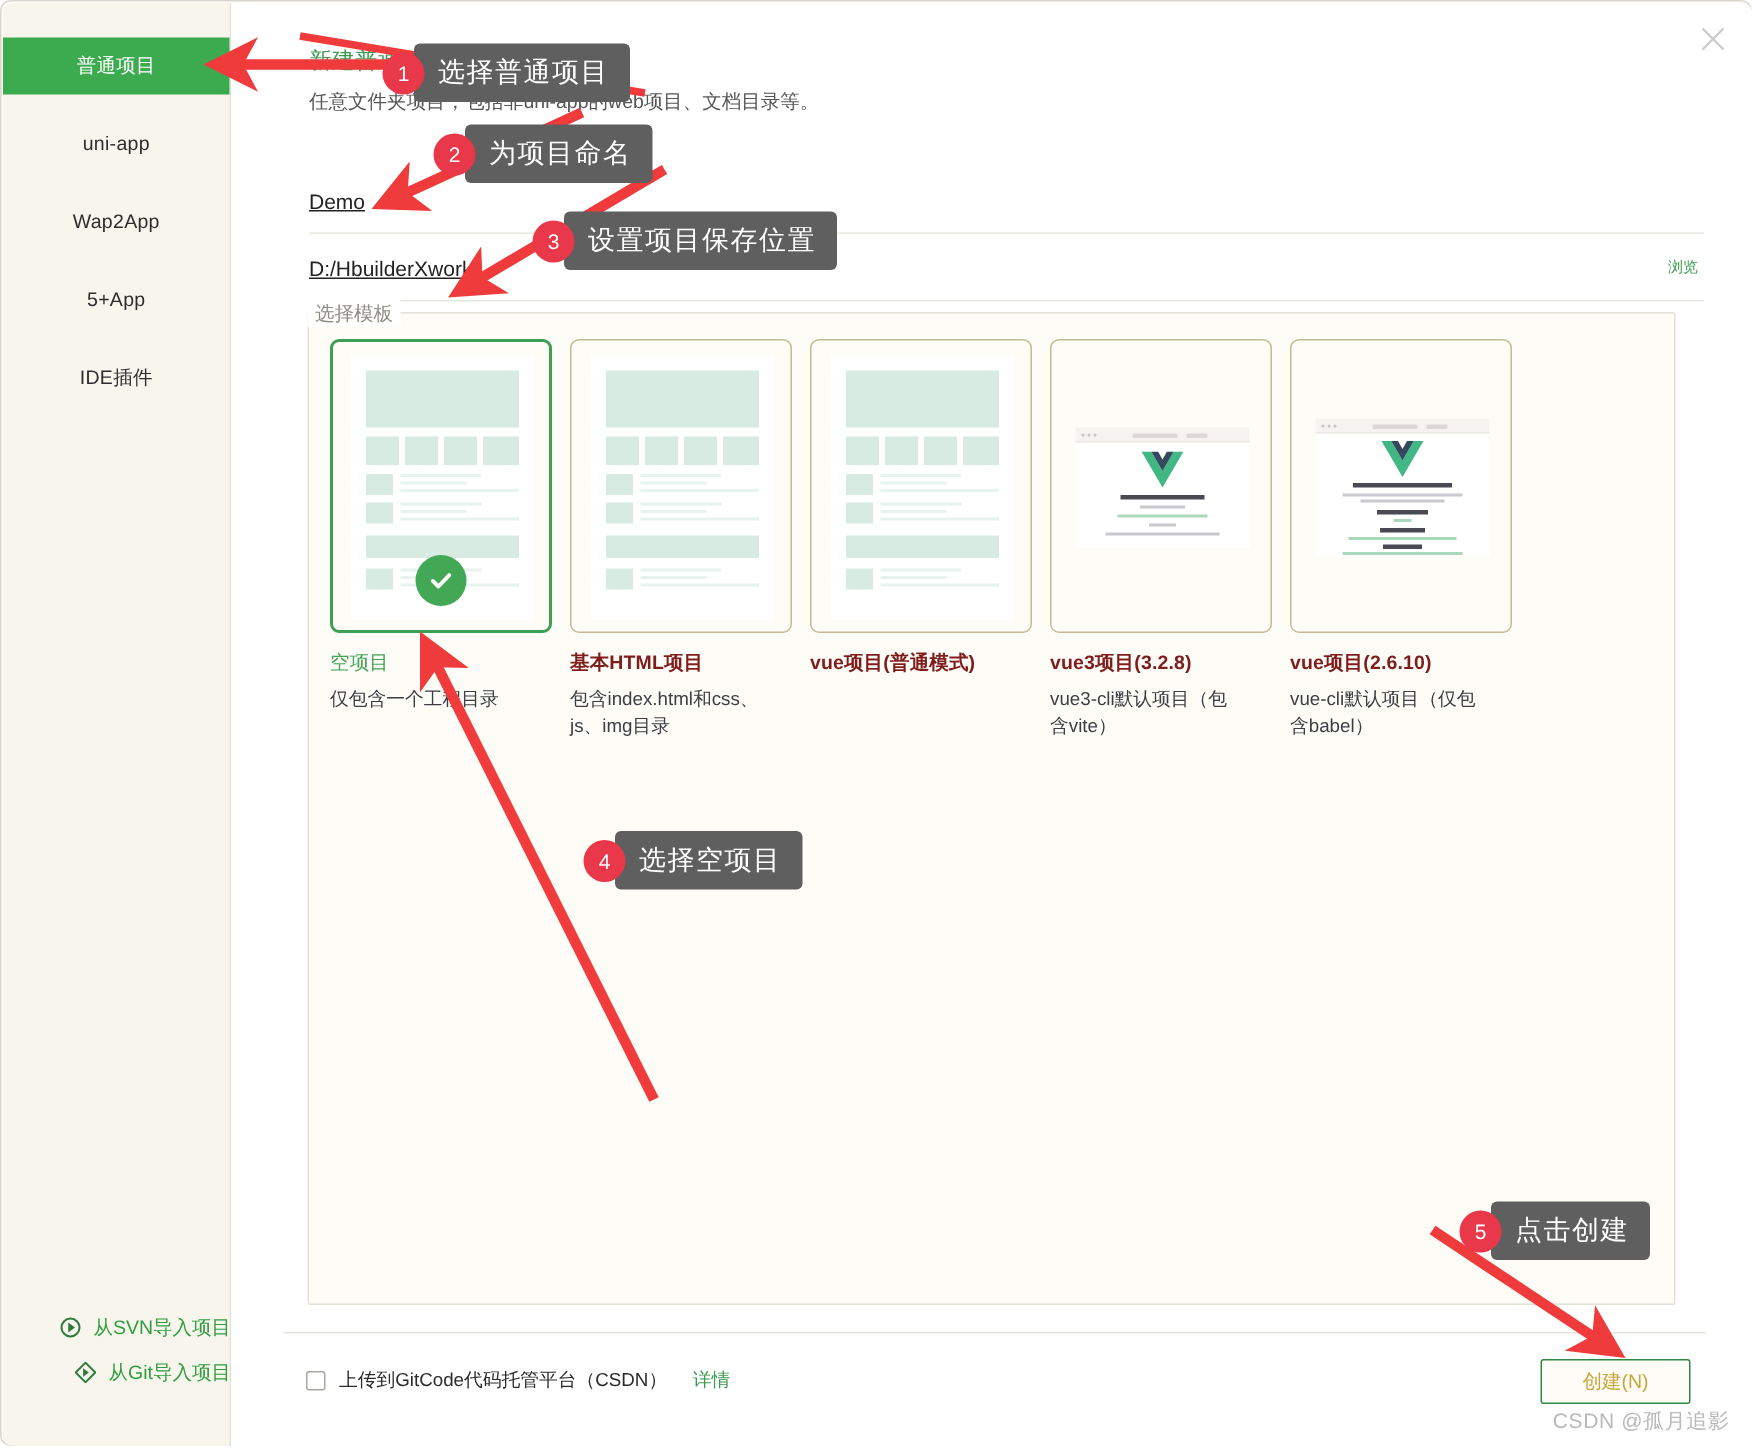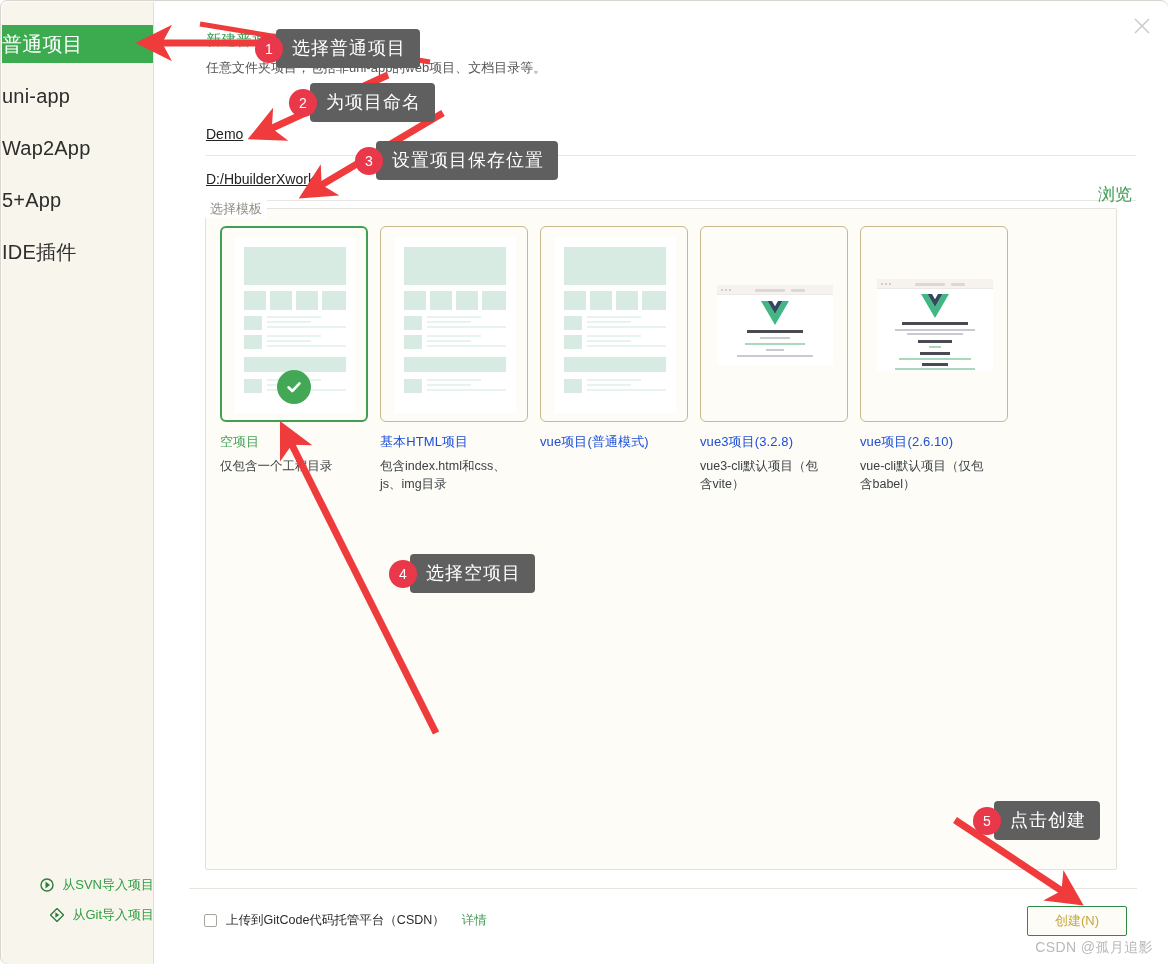--- a/index.html
+++ b/index.html
@@ -30,22 +30,22 @@
     position: absolute;
     left: 1px; top: 1px;
     width: 152px; height: 962px;
     background: #f7f5ec;
     border-right: 1px solid #e3e0d6;
     border-radius: 6px 0 0 6px;
   }
   .side-item {
     height: 38px;
     line-height: 38px;
-    text-align: left;
-    font-size: 20px;
+    text-align: center;
+    font-size: 13px;
     color: #2d2d2d;
     cursor: pointer;
     letter-spacing: .2px;
   }
   .side-item.active {
     background: #3cab4f;
     color: #ffffff;
   }
   .side-spacer-1 { height: 23px; }
   .side-gap { height: 14px; }
@@ -107,23 +107,23 @@
     border-bottom: 1px solid #e8e6e0;
   }
   .field-row .val {
     font-size: 14px;
     color: #222;
     line-height: 32px;
     text-decoration: underline;
   }
   .field-row .browse {
     position: absolute;
-    right: 4px; top: 16px;
+    right: 4px; top: 0;
     line-height: 32px;
-    font-size: 17px;
+    font-size: 10px;
     color: #3a9b4e;
     cursor: pointer;
   }
   #row-name { top: 116px; }
   #row-path { top: 161px; }
 
   
   .tpl-box {
     position: absolute;
     left: 204px; top: 207px;
@@ -173,22 +173,22 @@
     left: 55px; top: 142px;
     width: 34px; height: 34px;
     border-radius: 50%;
     background: #42a855;
     display: flex; align-items: center; justify-content: center;
   }
 
   .card-title {
     margin-top: 11px;
     font-size: 13px;
-    font-weight: normal;
-    color: #1d4ed8;
+    font-weight: bold;
+    color: #7f1d1d;
     letter-spacing: .1px;
   }
   .card.selected .card-title { color: #43a356; font-weight: normal; }
   .card-desc {
     margin-top: 6px;
     font-size: 12.5px;
     color: #3b3f43;
     line-height: 18px;
   }
   .card.selected .card-desc { color: #3b3f43; }

